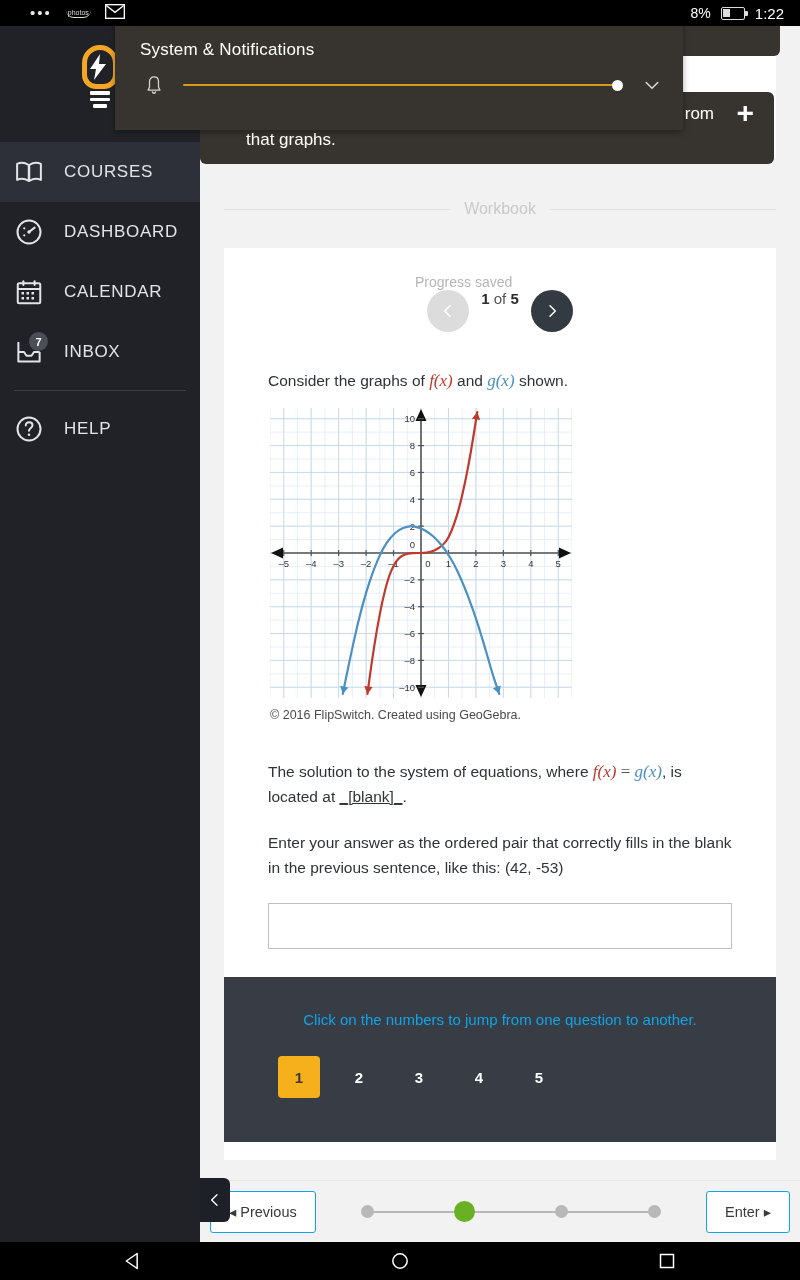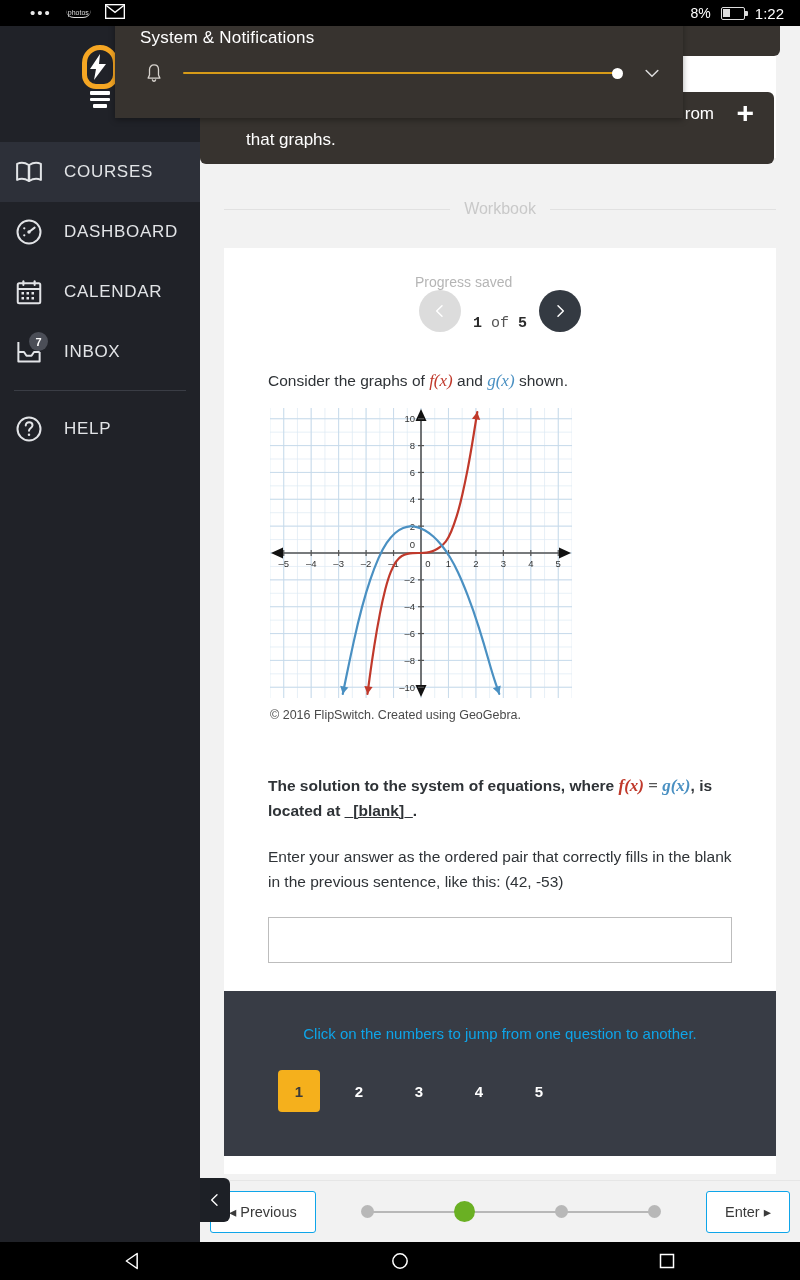--- a/index.html
+++ b/index.html
@@ -76,38 +76,38 @@
 
   .card { background:#fff; margin: 0 24px; }
   .card-top { height: 132px; }
 
   .divider-wrap { display:flex; align-items:center; gap:14px; margin: 42px 24px 30px 24px; }
   .divider-line { flex:1; height:1px; background:#e1e1e1; }
   .divider-text { color:#c9c9c9; font-size:16px; }
 
   .wb-header { display:flex; align-items:center; padding: 26px 24px 22px 24px; flex-direction: column; }
   .progress-saved { color:#b5b5b5; font-size:14px; width: 170px; }
-  .pager { display:flex; align-items:flex-end; gap:12px;font-family:Liberation Mono, monospace; }
+  .pager { display:flex; align-items:flex-start; gap:12px; }
   .circ-btn { width:42px; height:42px; border-radius:50%; display:flex;
     align-items:center; justify-content:center; }
   .circ-prev { background:#dcdcdc; color:#fff; }
   .circ-next { background:#343a42; color:#fff; cursor:pointer; }
   .pagetext { font-size:15px; color:#2b2b2b; }
   .pagetext b { font-weight:bold; }
   .pagetext span { color:#555; font-weight:normal; }
 
   .q-body { padding: 14px 44px 28px 44px; }
   .q-prompt { font-size:15.5px; color:#2f3337; line-height:1.5; }
   .mathf { color:#c0392b; font-family:"Liberation Serif", serif; font-style:italic; font-size:17px; }
   .mathg { color:#4a90c2; font-family:"Liberation Serif", serif; font-style:italic; font-size:17px; }
   .matheq { color:#555; font-family:"Liberation Serif", serif; font-size:17px; }
 
   .graph-wrap { margin: 14px 0 6px 2px; }
   .caption { font-size:12.5px; color:#4a4a4a; margin-top:6px; }
-  .q-text { font-size:15.5px; color:#2f3337; line-height:1.6; margin-top:50px;font-weight:bold; }
+  .q-text { font-size:15.5px; color:#2f3337; line-height:1.6; margin-top:36px; }
   .blank { text-decoration: underline; }
   .q-hint { font-size:15.5px; color:#2f3337; line-height:1.6; margin-top:22px; }
   .answer-input {
     width:100%; height:46px; margin-top:22px; border:1px solid #bdbdbd;
     background:#fff; font-size:15px; padding: 0 10px; font-family:"Liberation Sans", sans-serif;
   }
 
   .jumpbar { background:#383c45; margin: 0 24px; padding: 34px 0 44px 0; }
   .jump-text { color:#0ea5e9; font-size:15px; text-align:center; margin-bottom: 28px; }
   .jump-nums { display:flex; align-items:center; gap: 18px; padding-left: 54px; }
@@ -155,21 +155,21 @@
     position:absolute; background:#37332f; color:#fff; border-radius:6px; z-index:30;
   }
   .tip-a { left:620px; top:14px; width:160px; height:42px; }
   .tip-b { left:200px; top:92px; width:574px; height:72px;
     font-size:17px; display:flex; align-items:flex-end; padding: 0 16px 14px 46px; }
   .tip-b .frag { position:absolute; right:60px; top:12px; font-size:17px; }
   .tip-plus { position:absolute; right:20px; top:6px; font-size:30px; font-weight:bold; line-height:30px; }
 
   
   .shade {
-    position:absolute; left:115px; top:0; width:568px; height:118px;
+    position:absolute; left:115px; top:12px; width:568px; height:118px;
     background:#37332f; z-index:50; color:#fff;
     box-shadow: 0 2px 6px rgba(0,0,0,0.35);
   }
   .shade-title { font-size:17px; padding: 28px 0 0 25px; letter-spacing:0.2px; }
   .shade-row { display:flex; align-items:center; padding: 14px 18px 0 28px; gap:18px; }
   .bell { width:22px; height:22px; color:#d8d4cf; flex:none; }
   .slider { flex:1; position:relative; height:18px; display:flex; align-items:center; }
   .slider-track { width:100%; height:2.5px; background:#D79B18; border-radius:2px; }
   .slider-thumb { position:absolute; right:-2px; width:11px; height:11px; border-radius:50%; background:#fff; }
   .shade-chev { width:26px; color:#ddd; display:flex; justify-content:center; cursor:pointer; }

